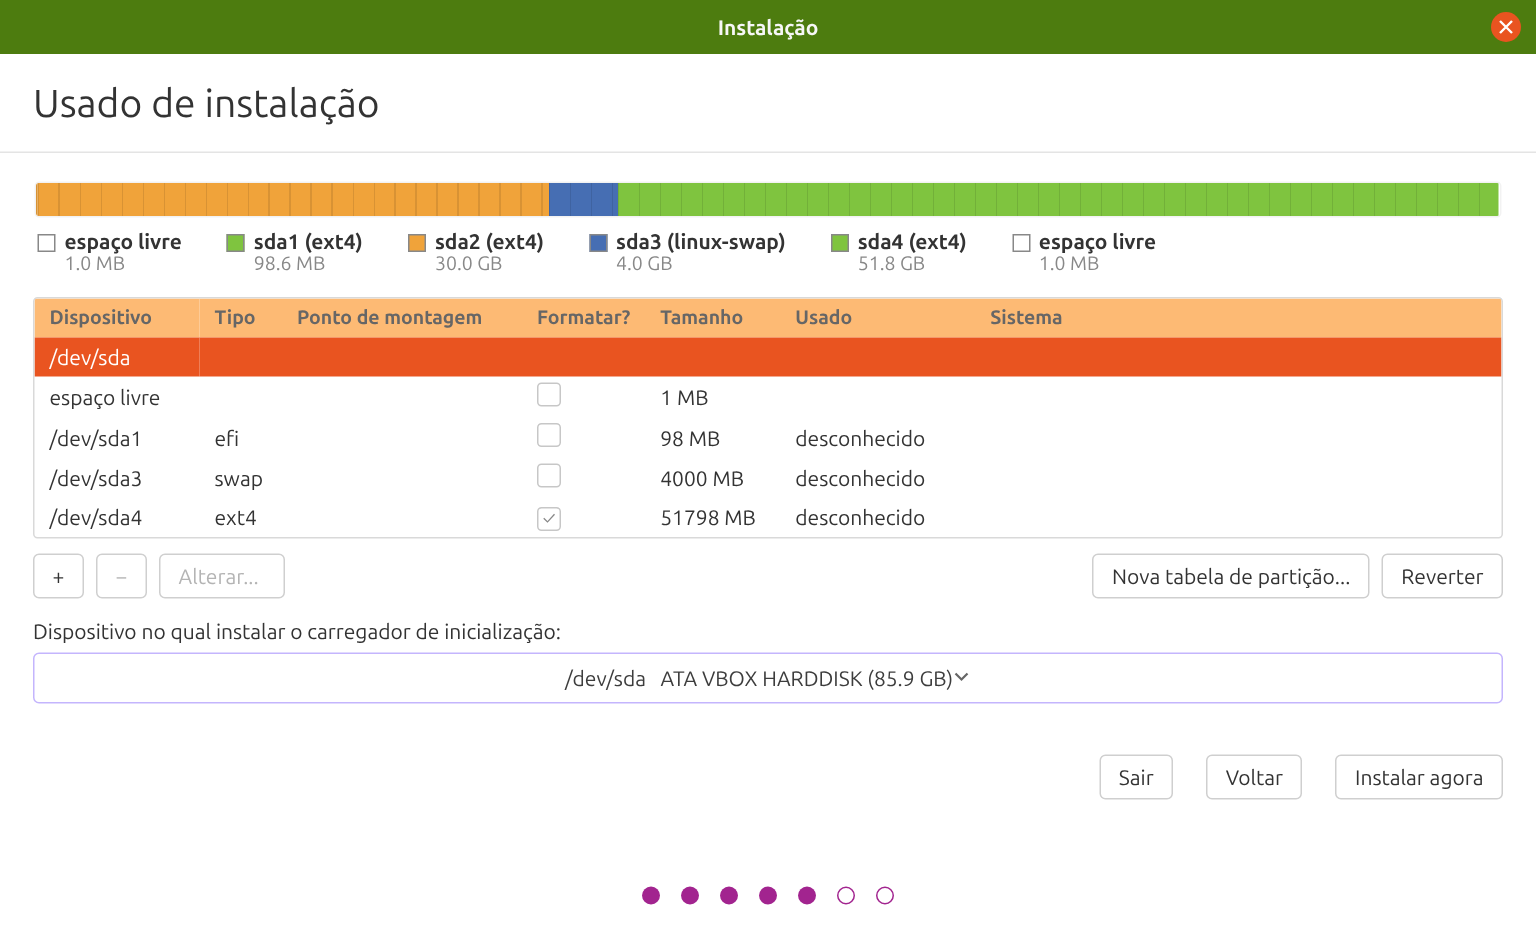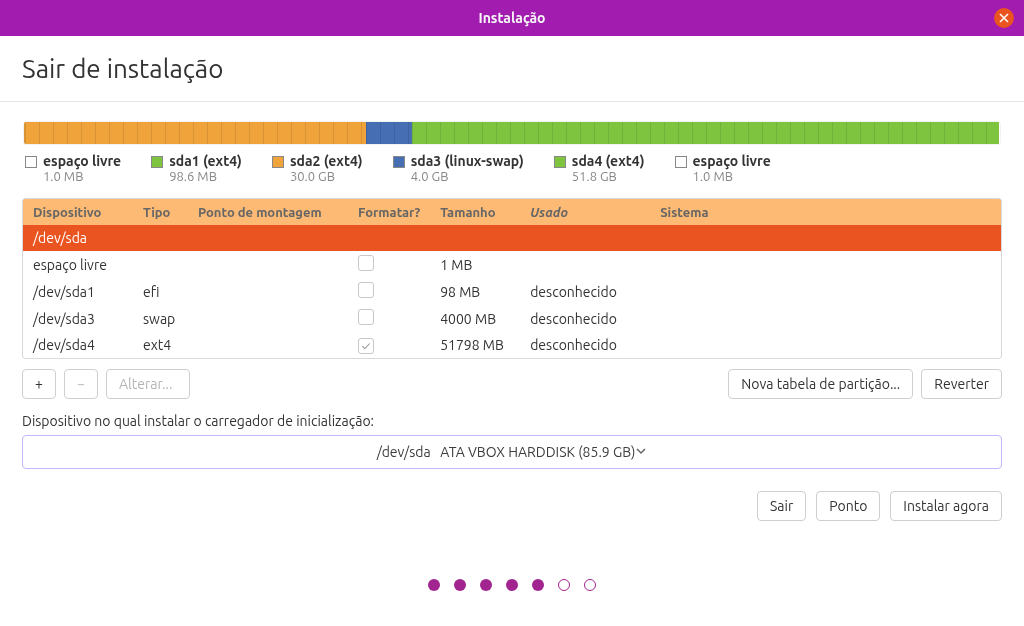--- a/index.html
+++ b/index.html
@@ -1,17 +1,17 @@
 <!DOCTYPE html>
 <html><head>
 <meta charset="utf-8">
 <style>
   * { box-sizing: border-box; margin: 0; padding: 0; }
   html, body { width: 1024px; height: 626px; font-family: Ubuntu, "Segoe UI", sans-serif; font-size: 14px; color: #3d3d3d; background: #fff; }
-  .titlebar { background: #a21caf; color: #f7f7f7; height: 36px; display:flex; align-items:center; justify-content:center; position:relative; }
+  .titlebar { background: #4d7c0f; color: #f7f7f7; height: 36px; display:flex; align-items:center; justify-content:center; position:relative; }
   .titlebar .title { font-weight: 600; }
   .close-btn { position:absolute; right:10px; top:8px; width:20px; height:20px; border-radius:50%; background:#e95420; display:flex; align-items:center; justify-content:center; color:#fff; font-size:11px; }
   .close-btn svg { width:10px; height:10px; }
   .content { padding: 18px 22px 0 22px; }
   h1 { font-size: 26px; font-weight: 400; color:#333; margin-bottom: 18px; }
   .divider { border-top:1px solid #e4e4e4; margin: 0 -22px 18px -22px; }
   .bar-wrap { border:1px solid transparent; }
   .partition-bar { display:flex; height:24px; border-radius:3px; overflow:hidden; border:1px solid rgba(0,0,0,.05); }
   .seg { height:100%; background-image: repeating-linear-gradient(90deg, rgba(0,0,0,0.10) 0, rgba(0,0,0,0.10) 1px, transparent 1px, transparent 14px); }
   .legend { display:flex; gap:30px; padding: 8px 2px 14px 2px; flex-wrap:wrap; }
@@ -28,45 +28,45 @@
   .chk { width:16px; height:16px; border:1px solid #c7c7c7; border-radius:3px; display:inline-flex; align-items:center; justify-content:center; background:#fff; color:#888; }
   .chk.checked::after { content:"✓"; font-size:12px; line-height:1; }
   .below-row { display:flex; gap:8px; margin-top:10px; align-items:center; }
   .btn { border:1px solid #cfcfcf; background:#fff; border-radius:4px; padding:6px 12px; font:inherit; color:#333; cursor:pointer; }
   .btn:disabled, .btn.disabled { color:#b4b4b4; }
   .btn.small { width:34px; text-align:center; padding:6px 0; }
   .spacer { flex:1; }
   .boot-label { margin-top:14px; font-size:14px; color:#333; }
   .select { border:1px solid #c4b5fd; border-radius:4px; padding:8px 28px; margin-top:6px; display:flex; align-items:center; justify-content:center; cursor:pointer; }
   .select .chev { color:#777; }
-  .footer-btns { display:flex; gap:10px; justify-content:flex-end; margin-top:22px; }
+  .footer-btns { display:flex; gap:22px; justify-content:flex-end; margin-top:34px; }
   .dots { display:flex; gap:14px; justify-content:center; margin-top:58px; }
   .dot { width:12px; height:12px; border-radius:50%; background:#a2248f; }
   .dot.empty { background:#fff; border:1.5px solid #a2248f; }
   .col-dev { width:110px; }
   .col-type { width:55px; }
   .col-mount { width:160px; }
   .col-fmt { width:70px; }
   .col-size { width:90px; }
-  .col-used { width:130px;font-style:italic; }
+  .col-used { width:130px; }
 </style>
 </head>
 <body>
 
 <div class="titlebar">
   <span class="title">Instalação</span>
   <div class="close-btn">
     <svg viewBox="0 0 10 10">
         <path d="M1 1 L9 9 M9 1 L1 9" stroke="#fff" stroke-width="1.6" fill="none"></path>
       </svg>
   </div>
 </div>
 
 <div class="content">
-  <h1>Sair de instalação</h1>
+  <h1>Usado de instalação</h1>
   <div class="divider"></div>
 
   <div class="bar-wrap">
     <div class="partition-bar" id="partition-bar">
         <div class="seg" style="width: 0.12%; background-color: rgb(240, 163, 58);"></div>
         <div class="seg" style="width: 34.9%; background-color: rgb(240, 163, 58);"></div>
         <div class="seg" style="width: 4.7%; background-color: rgb(70, 110, 179);"></div>
         <div class="seg" style="width: 60.2%; background-color: rgb(127, 196, 63);"></div>
       </div>
     <div class="legend" id="legend">
@@ -194,21 +194,21 @@
     </span>
     <span class="chev">
       <svg width="12" height="12" viewBox="0 0 12 12">
           <path d="M2 4 L6 8 L10 4" stroke="#666" stroke-width="1.5" fill="none"></path>
         </svg>
     </span>
   </div>
 
   <div class="footer-btns">
     <button class="btn">Sair</button>
-    <button class="btn">Ponto</button>
+    <button class="btn">Voltar</button>
     <button class="btn">Instalar agora</button>
   </div>
 
   <div class="dots" id="dots">
       <div class="dot"></div>
       <div class="dot"></div>
       <div class="dot"></div>
       <div class="dot"></div>
       <div class="dot"></div>
       <div class="dot empty"></div>

